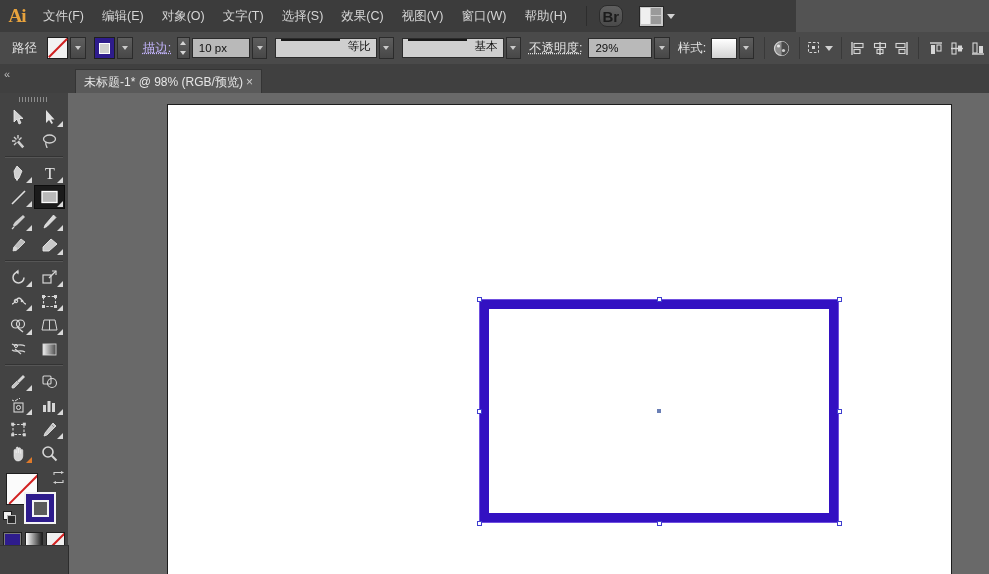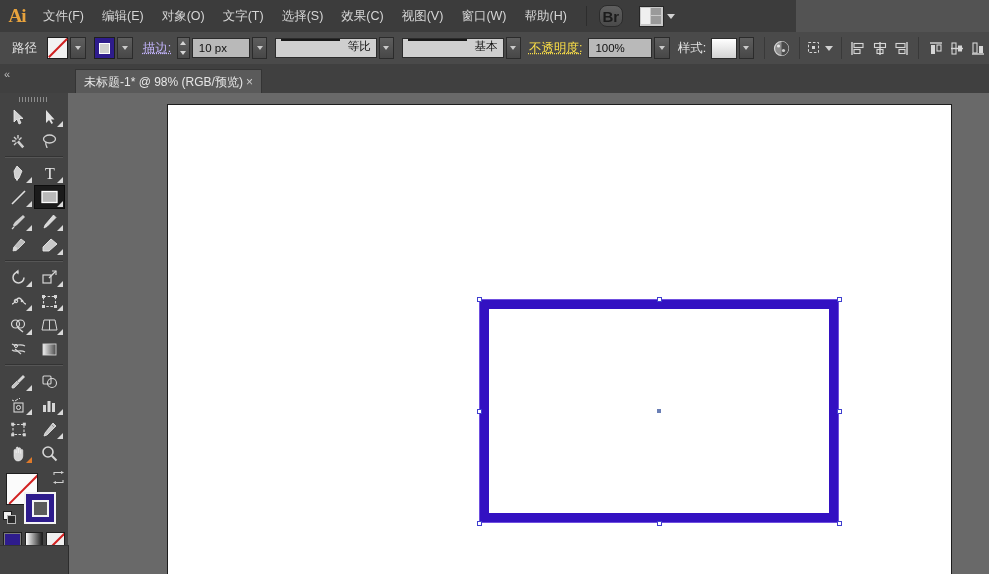--- a/index.html
+++ b/index.html
@@ -50,21 +50,21 @@
   .caret{width:0;height:0;border-left:4px solid transparent;border-right:4px solid transparent;border-top:5px solid #d2d2d2;}
 
   
   .ctrlbar{
     position:absolute;left:0;top:32px;width:989px;height:32px;
     background:#4a4a4a;border-bottom:1px solid #fca5a5;
     display:flex;align-items:center;
   }
   .ctrl-label{font-size:12.5px;color:#e2e2e2;padding:0 10px 0 12px;white-space:nowrap;}
   .ctrl-label.link{color:#c4b5fd;text-decoration:underline dotted;cursor:pointer;}
-  .ctrl-label.link2{color:#fde047;text-decoration:underline dotted;cursor:pointer;}
+  .ctrl-label.link2{color:#e5e5e5;text-decoration:underline dotted;cursor:pointer;}
   .cb-sep{width:1px;height:22px;background:#393939;margin:0 6px;}
 
   .swatch-none{
     width:20px;height:20px;background:#f2f2f2;border:1px solid #1e1e1e;position:relative;
   }
   .swatch-none:after{
     content:"";position:absolute;left:-3px;top:9px;width:26px;height:2px;
     background:#d02020;transform:rotate(-45deg);transform-origin:center;
   }
   .swatch-stroke{
@@ -298,21 +298,21 @@
       <span class="rule"></span>
       <span class="txt">基本</span>
     </div>
     <div class="mini-drop">
         <span class="caret"></span>
       </div>
 
     <div style="width:8px"></div>
 
     <div class="ctrl-label link2" style="padding:0 6px 0 0">不透明度:</div>
-    <div class="num-field" style="min-width:50px">100%</div>
+    <div class="num-field" style="min-width:50px">29%</div>
     <div class="mini-drop">
         <span class="caret"></span>
       </div>
 
     <div style="width:8px"></div>
 
     <div class="ctrl-label" style="padding:0 5px 0 0">样式:</div>
     <div class="style-swatch"></div>
     <div class="mini-drop">
         <span class="caret"></span>

